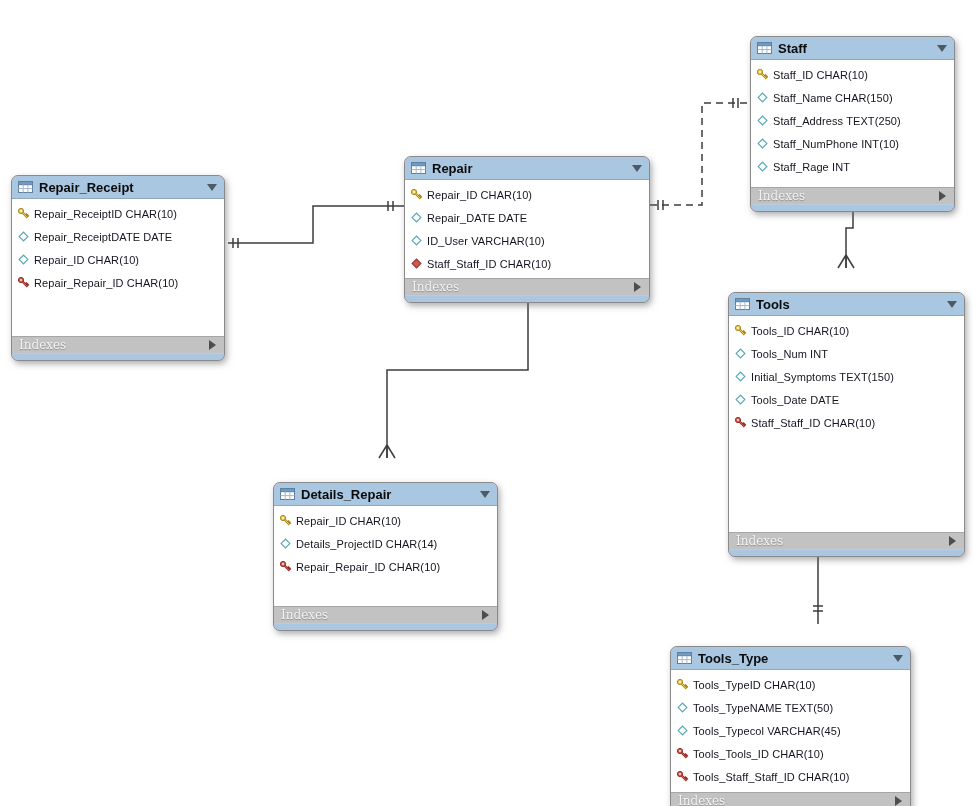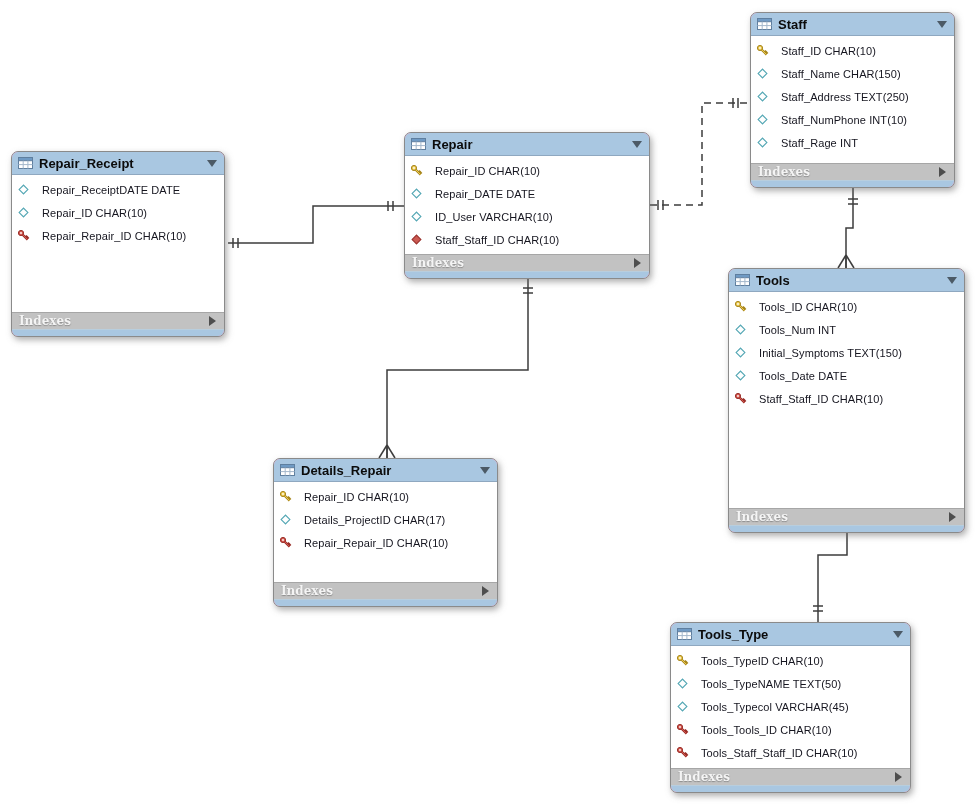--- a/index.html
+++ b/index.html
@@ -24,20 +24,21 @@
   #tables { position: absolute; left: 0; top: 0; z-index: 2; width: 100%; height: 100%; pointer-events: none; }
 
   .table-box {
     position: absolute;
     border: 1px solid #8a8a8a;
     border-radius: 7px;
     overflow: hidden;
     background: #f9a8d4;
     box-shadow: 2px 3px 6px rgba(110,110,110,0.55);
     pointer-events: auto;
+    margin-top: 24px;
   }
 
   .table-header {
     height: 23px;
     background: #a9c7e1;
     border-bottom: 1px solid #8fা0b8;
     border-bottom: 1px solid #8fa8c0;
     display: flex;
     align-items: center;
     padding: 0 7px 0 6px;
@@ -60,38 +61,37 @@
     cursor: pointer;
   }
 
   .table-body { background: #ffffff; padding-top: 3px; }
   .col-row {
     height: 23px;
     display: flex;
     align-items: center;
     padding-left: 5px;
     white-space: nowrap;
-    gap: 8px;
   }
   .col-row .cicon { display: inline-flex; width: 13px; margin-right: 4px; flex: 0 0 auto; }
   .col-row .ctext { font-size: 11px; color: #15151f; letter-spacing: 0.1px; }
 
   .table-footer {
     height: 17px;
     background: #c2c2c2;
     border-top: 1px solid #a6a6a6;
     display: flex;
     align-items: center;
     padding: 0 8px 0 7px;
     cursor: pointer;
   }
   .table-footer .flabel {
     font-family: "DejaVu Serif", serif;
     font-size: 12px;
-    font-weight: bold;
+    font-weight: normal;
     color: #f4f4f4;
     text-shadow: 0 1px 1px rgba(90,90,90,0.5);
     flex: 1 1 auto;
   }
   .expand-arrow {
     width: 0; height: 0; flex: 0 0 auto;
     border-top: 5px solid transparent;
     border-bottom: 5px solid transparent;
     border-left: 7px solid #4e4e4e;
   }
@@ -167,20 +167,31 @@
               <line x1="0.5" y1="7.6" x2="14.5" y2="7.6" stroke="#a4b8cc" stroke-width="1"></line>
             </svg>
           </span>
           <span class="tname">Repair_Receipt</span>
           <span class="collapse-arrow"></span>
         </div>
         <div class="table-body" style="height: 137px;">
           <div class="col-row">
             <span class="cicon">
               <svg width="13" height="13" viewBox="0 0 13 13">
+                <path d="M5.6 5.6 L10.6 10.6 M8.4 8.4 L10.3 6.7 M9.8 9.8 L11.6 8.1" stroke="#a8871e" stroke-width="2.2" fill="none"></path>
+                <path d="M5.6 5.6 L10.6 10.6" stroke="#ecc94e" stroke-width="1" fill="none"></path>
+                <circle cx="4" cy="4" r="2.6" fill="#ecc94e" stroke="#a8871e" stroke-width="1"></circle>
+                <circle cx="4" cy="4" r="0.9" fill="#ffffff"></circle>
+              </svg>
+            </span>
+            <span class="ctext">Repair_ReceiptID CHAR(10)</span>
+          </div>
+          <div class="col-row">
+            <span class="cicon">
+              <svg width="13" height="13" viewBox="0 0 13 13">
                 <rect x="3.4" y="3.4" width="6.2" height="6.2" fill="#ffffff" stroke="#55a8b5" stroke-width="1.1" transform="rotate(45 6.5 6.5)"></rect>
               </svg>
             </span>
             <span class="ctext">Repair_ReceiptDATE DATE</span>
           </div>
           <div class="col-row">
             <span class="cicon">
               <svg width="13" height="13" viewBox="0 0 13 13">
                 <rect x="3.4" y="3.4" width="6.2" height="6.2" fill="#ffffff" stroke="#55a8b5" stroke-width="1.1" transform="rotate(45 6.5 6.5)"></rect>
               </svg>
@@ -420,21 +431,21 @@
               </svg>
             </span>
             <span class="ctext">Repair_ID CHAR(10)</span>
           </div>
           <div class="col-row">
             <span class="cicon">
               <svg width="13" height="13" viewBox="0 0 13 13">
                 <rect x="3.4" y="3.4" width="6.2" height="6.2" fill="#ffffff" stroke="#55a8b5" stroke-width="1.1" transform="rotate(45 6.5 6.5)"></rect>
               </svg>
             </span>
-            <span class="ctext">Details_ProjectID CHAR(17)</span>
+            <span class="ctext">Details_ProjectID CHAR(14)</span>
           </div>
           <div class="col-row">
             <span class="cicon">
               <svg width="13" height="13" viewBox="0 0 13 13">
                 <path d="M5.6 5.6 L10.6 10.6 M8.4 8.4 L10.3 6.7 M9.8 9.8 L11.6 8.1" stroke="#992e28" stroke-width="2.2" fill="none"></path>
                 <path d="M5.6 5.6 L10.6 10.6" stroke="#d4574e" stroke-width="1" fill="none"></path>
                 <circle cx="4" cy="4" r="2.6" fill="#d4574e" stroke="#992e28" stroke-width="1"></circle>
                 <circle cx="4" cy="4" r="0.9" fill="#ffffff"></circle>
               </svg>
             </span>

